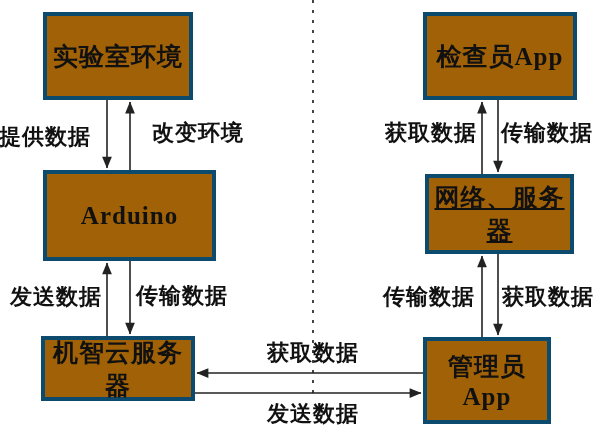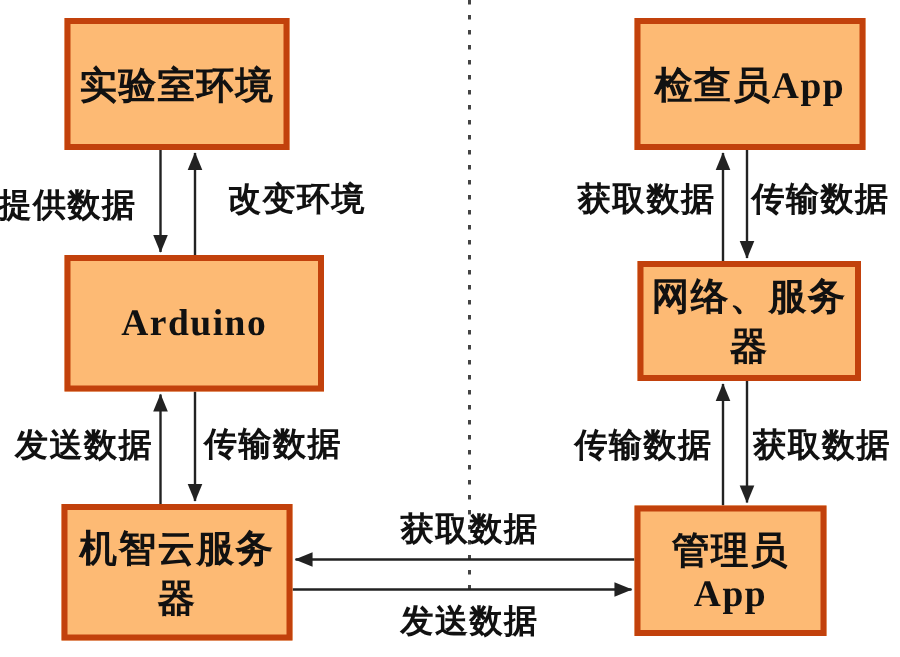--- a/index.html
+++ b/index.html
@@ -18,45 +18,45 @@
   }
   .connector-layer {
     position: absolute;
     left: 0;
     top: 0;
     width: 600px;
     height: 438px;
   }
   .node {
     position: absolute;
-    border: 4px solid #c2410c;
-    background: #fdba74;
+    border: 4px solid #0c4a6e;
+    background: #a16207;
     display: flex;
     align-items: center;
     justify-content: center;
     font-size: 25px;
     font-weight: 600;
     letter-spacing: 1px;
     box-sizing: border-box;
     text-align: center;
   }
   .edge-label {
     position: absolute;
     transform: translate(-50%, -50%);
     font-size: 22px;
     font-weight: 600;
     white-space: nowrap;
     letter-spacing: 1px;
   }
   
   .node-lab       { left: 43px;  top: 12px;  width: 150px; height: 88px; }
   .node-arduino   { left: 43px;  top: 170px; width: 173px; height: 91px; }
-  .node-gizwits   { left: 41px;  top: 336px; width: 154px; height: 91px; }
+  .node-gizwits   { left: 41px;  top: 336px; width: 154px; height: 65px; }
   .node-inspector { left: 423px; top: 12px;  width: 154px; height: 88px; }
-  .node-network   { left: 425px; top: 174px; width: 149px; height: 80px; }
+  .node-network   { left: 425px; top: 174px; width: 149px; height: 80px; text-decoration: underline; }
   .node-admin     { left: 423px; top: 337px; width: 128px; height: 87px; }
 </style>
 </head>
 <body>
 
 <div class="diagram">
 
   <svg class="connector-layer" width="600" height="438" viewBox="0 0 600 438" xmlns="http://www.w3.org/2000/svg">
     <defs>
       <marker id="ah" viewBox="0 0 12 10" refX="11" refY="5" markerUnits="userSpaceOnUse" markerWidth="13" markerHeight="11" orient="auto">

